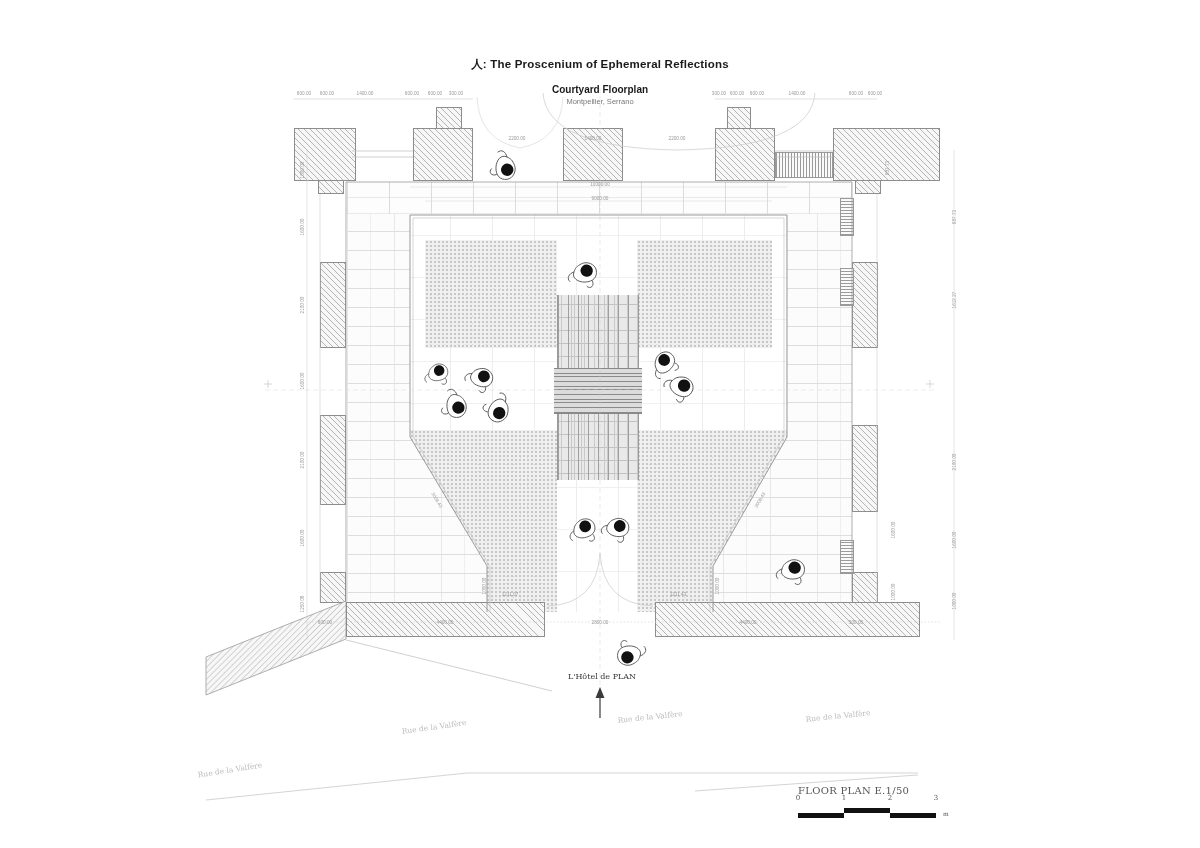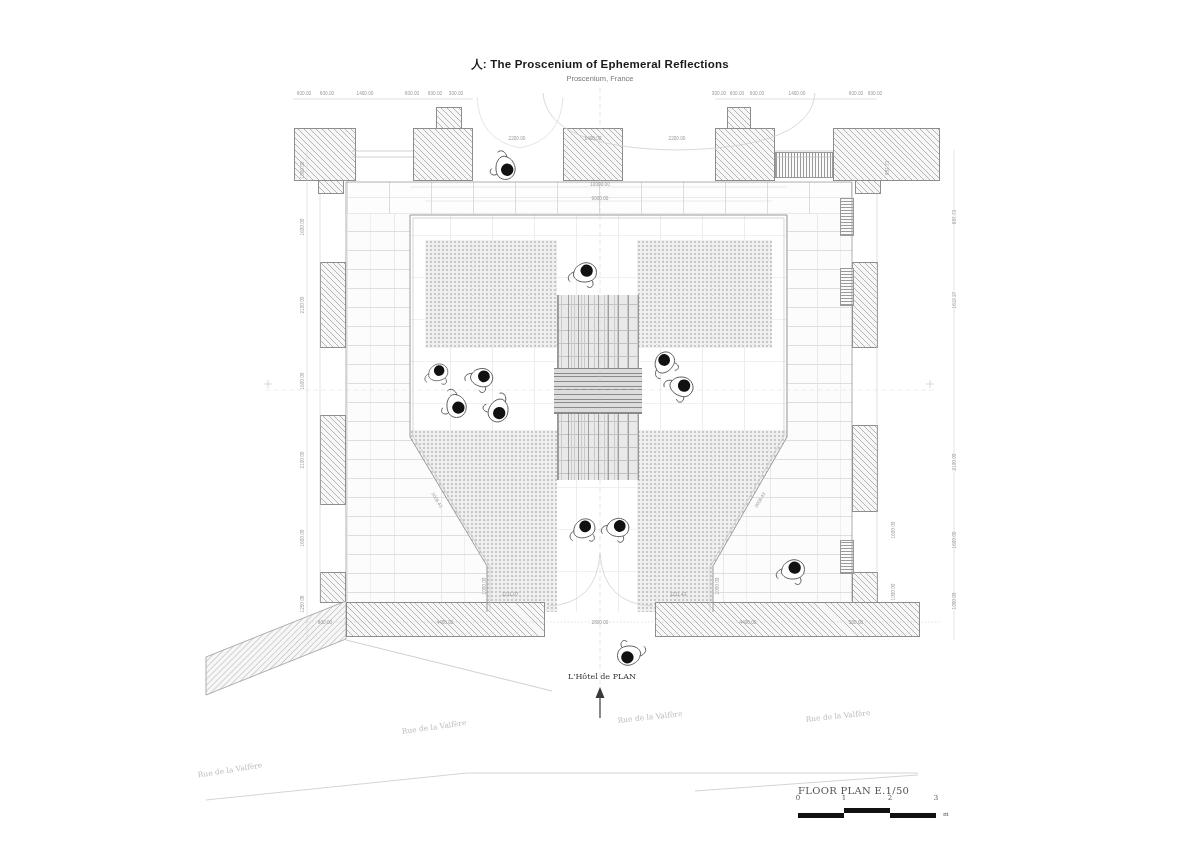--- a/index.html
+++ b/index.html
@@ -56,21 +56,22 @@
   #sb-unit{position:absolute;left:148px;top:25px;font-size:6px;}
   svg{position:absolute;left:0;top:0;pointer-events:none;}
 </style>
 </head>
 <body>
 
 <div id="canvas">
 
   <div id="titleblock">
     <div class="t-main"><span>人:</span> <span>The Proscenium of Ephemeral Reflections</span></div>
-    <div class="t-loc">Proscenium, France</div>
+    <div class="t-drawing">Courtyard Floorplan</div>
+    <div class="t-loc">Montpellier, Serrano</div>
   </div>
 
   <div class="abs stone" style="left:347px;top:182px;width:505px;height:430px;"></div>
   <div class="abs pavers" style="left:347px;top:182px;width:505px;height:32px;"></div>
 
   <div id="hexagon">
     <div class="stipple" style="left:17px;top:27px;width:132px;height:108px;"></div>
     <div class="stipple" style="left:229px;top:27px;width:135px;height:108px;"></div>
     <div class="stipple" style="left:2px;top:217px;width:147px;height:182px;"></div>
     <div class="stipple" style="left:229px;top:217px;width:150px;height:182px;"></div>

